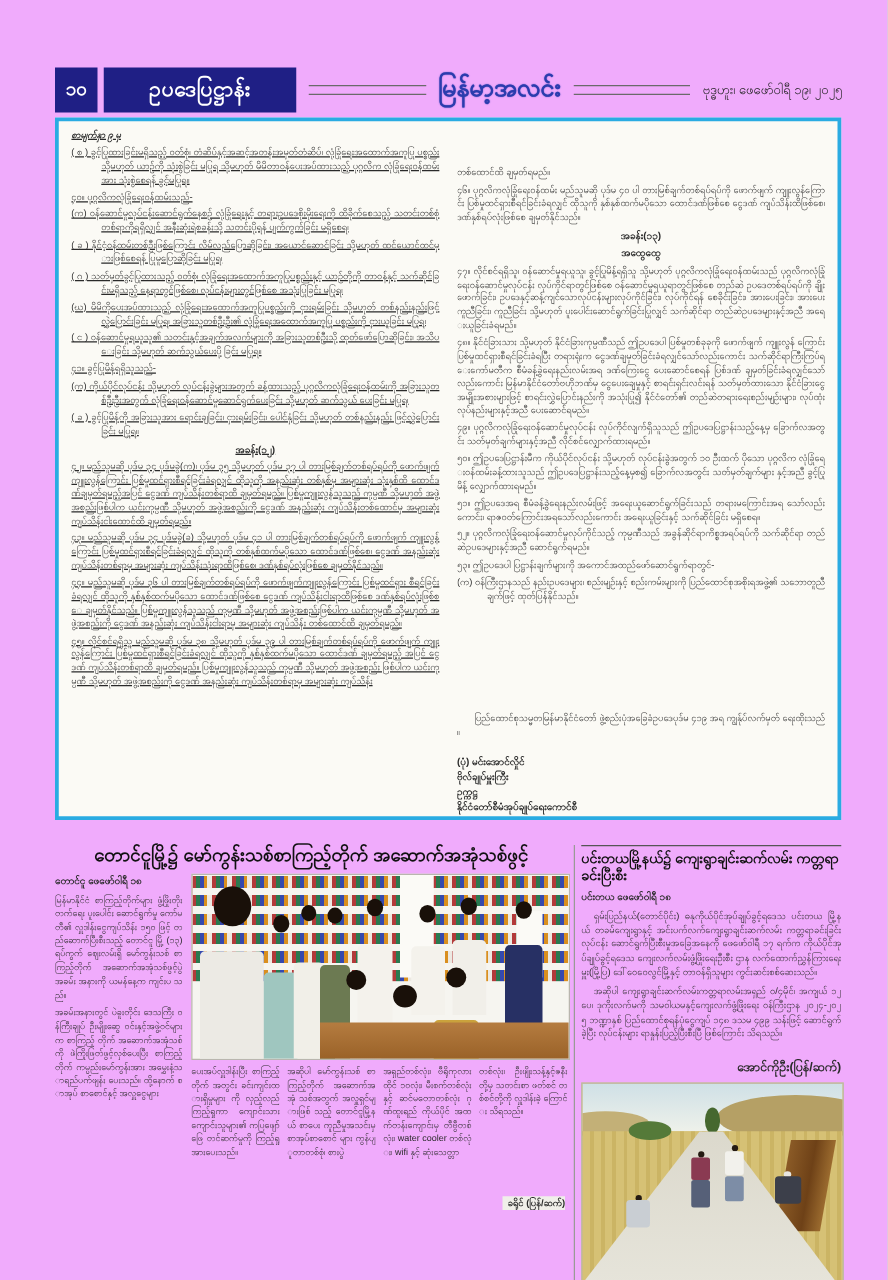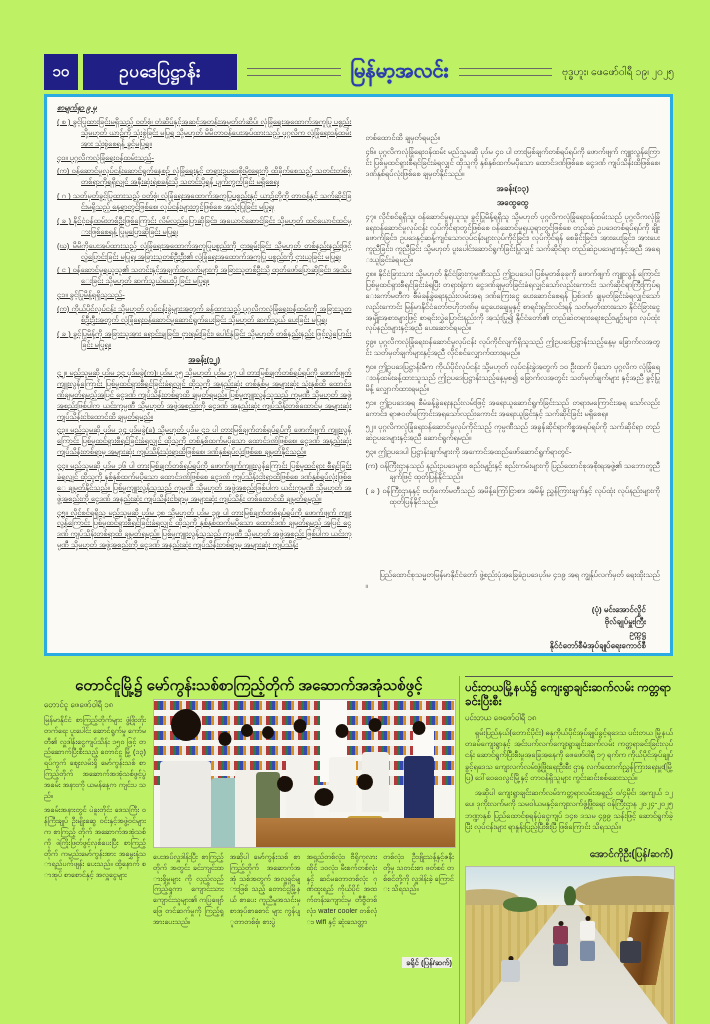--- a/index.html
+++ b/index.html
@@ -1,16 +1,16 @@
 <!DOCTYPE html>
 <html><head>
 <meta charset="utf-8">
 <style>
   html,body{margin:0;padding:0;background:#d8d6d0;}
-  .page{position:relative;width:710px;height:1024px;margin:0 auto;background:#bef264;
+  .page{position:relative;width:710px;height:1024px;margin:0 auto;background:#f0abfc;
         font-family:"Liberation Sans",sans-serif;color:#2a2a2a;overflow:hidden;}
 
   
   .header{position:absolute;top:52px;left:44px;right:36px;height:40px;display:flex;align-items:center;}
   .navy-box{background:#1f1f85;color:#fff;display:flex;align-items:center;justify-content:center;}
   .pagenum-box{width:34px;height:36px;font-size:15px;font-weight:bold;}
   .section-box{width:154px;height:36px;margin-left:5px;font-size:17px;font-weight:bold;letter-spacing:.5px;}
   .hrule{flex:1;height:6px;border-top:1px solid #6a6a6a;border-bottom:1px solid #6a6a6a;margin:0 10px;}
   .masthead{font-size:20px;font-weight:bold;color:#2b3cae;text-shadow:0 0 1px #2b3cae;white-space:nowrap;}
   .pubdate{font-size:10.5px;color:#222;white-space:nowrap;}
@@ -20,44 +20,44 @@
            border:3px solid #2aabe2;box-sizing:border-box;padding:6px 10px;display:flex;gap:14px;}
   .law-col{flex:1;min-width:0;font-size:7.5px;line-height:1.45;text-align:justify;word-break:break-all;}
   .law-flow{overflow:hidden;}
   .law-flow-left{height:100%;text-decoration:underline;}
   .law-flow-right{height:430px;margin-top:30px;}
   .law-col p{margin:0 0 3px 0;}
   .law-cont{font-weight:bold;font-style:italic;word-break:normal;}
   .law-item{padding-left:24px;text-indent:-24px;}
   .law-center{text-align:center;font-weight:bold;font-size:8px;word-break:normal;}
   .law-closing{margin-top:6px;font-size:7.5px;line-height:1.5;text-align:justify;word-break:break-all;text-indent:14px;}
-  .law-sign{margin-top:12px;text-align:right;font-weight:bold;font-size:8px;line-height:1.5;padding-right:14px;word-break:normal;}
+  .law-sign{margin-top:12px;text-align:left;font-weight:bold;font-size:8px;line-height:1.5;padding-right:14px;word-break:normal;}
   .law-sign div{margin:0;}
 
   
   .articles{position:absolute;top:664px;left:44px;width:629px;display:flex;margin-top:12px;}
   .art-left{width:410px;}
   .vdivider{width:1px;background:#9a9a96;margin:0 5px;}
   .art-right{flex:1;position:relative;border-top:1px solid #555;padding-top:3px;}
 
   .al-headline{margin:0 0 5px 0;font-size:15px;line-height:1.2;font-weight:bold;text-align:center;color:#111;word-break:normal;}
   .al-body{display:flex;}
   .al-col1{width:102px;margin-right:7px;font-size:7.2px;line-height:1.5;text-align:justify;word-break:break-all;
            height:272px;overflow:hidden;}
   .al-col1 p{margin:0 0 4px 0;}
-  .dateline{font-weight:normal;font-size:8px;word-break:normal;}
+  .dateline{font-weight:bold;font-size:8px;word-break:normal;}
   .al-right{flex:1;min-width:0;}
   .al-cols{position:relative;margin-top:4px;height:116px;overflow:hidden;
            column-count:4;column-gap:6px;font-size:7.2px;line-height:1.5;text-align:justify;word-break:break-all;}
   .al-cols p{margin:0;}
   .al-credit{position:absolute;right:2px;bottom:0;font-weight:bold;font-size:7.5px;background:#f0efe9;padding-left:4px;word-break:normal;}
 
   .ar-headline{margin:0 0 3px 0;font-size:11.5px;line-height:1.25;font-weight:bold;color:#111;word-break:normal;}
   .ar-flow{height:118px;overflow:hidden;font-size:7.5px;line-height:1.5;text-align:justify;word-break:break-all;}
-  .ar-flow p{margin:0 0 4px 0;text-indent:10px;font-family:Liberation Serif, serif;}
+  .ar-flow p{margin:0 0 4px 0;text-indent:10px;}
   .ar-credit{text-align:right;font-weight:bold;font-size:10px;margin:2px 0;}
 
   
   .photo{position:relative;overflow:hidden;border:1px solid #b9b6ae;background:#f6f5f0;}
   .ph-lib{width:100%;height:147px;}
   .lib-books{position:absolute;left:0;right:0;top:0;height:58%;
      background:repeating-linear-gradient(90deg,#b23a3a 0 3px,#2a7a50 3px 6px,#3549ae 6px 9px,#d98f1f 9px 12px,#ece9e2 12px 16px);}
   .lib-gaps{position:absolute;left:0;right:0;top:0;height:58%;
      background:repeating-linear-gradient(0deg,transparent 0 9px,#f6f5f0 9px 15px);}
   .lib-wall{position:absolute;background:#fbfaf6;}
@@ -99,22 +99,22 @@
     <div class="pubdate">ဗုဒ္ဓဟူး၊ ဖေဖော်ဝါရီ ၁၉၊ ၂၀၂၅</div>
   </div>
 
   <div class="law-box">
     <div class="law-col">
       <div class="law-flow law-flow-left">
         <p class="law-cont">စာမျက်နှာ ၉ မှ</p>
         <p class="law-item">( စ ) ခွင့်ပြုထားခြင်းမရှိသည့် ဝတ်စုံ၊ တံဆိပ်နှင့်အဆင့်အတန်းအမှတ်တံဆိပ်၊ လုံခြုံရေးအထောက်အကူပြု ပစ္စည်း သို့မဟုတ် ယာဉ်ကို သုံးစွဲခြင်း မပြုရ သို့မဟုတ် မိမိတာဝန်ပေးအပ်ထားသည့် ပုဂ္ဂလိက လုံခြုံရေးဝန်ထမ်းအား သုံးစွဲစေရန် ခွင့်မပြုရ။</p>
         <p>၄၀။ ပုဂ္ဂလိကလုံခြုံရေးဝန်ထမ်းသည်-</p>
         <p class="law-item">(က) ဝန်ဆောင်မှုလုပ်ငန်းဆောင်ရွက်နေစဉ် လုံခြုံရေးနှင့် တရားဥပဒေစိုးမိုးရေးကို ထိခိုက်စေသည့် သတင်းတစ်စုံတစ်ရာကိုရရှိလျှင် အနီးဆုံးရဲစခန်းသို့ သတင်းပို့ရန် ပျက်ကွက်ခြင်း မရှိစေရ၊</p>
+        <p class="law-item">( ခ ) နိုင်ငံ့ဝန်ထမ်းတစ်ဦးဖြစ်ကြောင်း လိမ်လည်ပြောဆိုခြင်း၊ အယောင်ဆောင်ခြင်း သို့မဟုတ် ထင်ယောင်ထင်မှားဖြစ်စေရန် ပြုမူပြောဆိုခြင်း မပြုရ၊</p>
         <p class="law-item">( ဂ ) သတ်မှတ်ခွင့်ပြုထားသည့် ဝတ်စုံ၊ လုံခြုံရေးအထောက်အကူပြုပစ္စည်းနှင့် ယာဉ်တို့ကို တာဝန်နှင့် သက်ဆိုင်ခြင်းမရှိသည့် နေရာတွင်ဖြစ်စေ၊ လုပ်ငန်းများတွင်ဖြစ်စေ အသုံးပြုခြင်း မပြုရ၊</p>
-        <p class="law-item">( ခ ) နိုင်ငံ့ဝန်ထမ်းတစ်ဦးဖြစ်ကြောင်း လိမ်လည်ပြောဆိုခြင်း၊ အယောင်ဆောင်ခြင်း သို့မဟုတ် ထင်ယောင်ထင်မှားဖြစ်စေရန် ပြုမူပြောဆိုခြင်း မပြုရ၊</p>
         <p class="law-item">(ဃ) မိမိကိုပေးအပ်ထားသည့် လုံခြုံရေးအထောက်အကူပြုပစ္စည်းကို ငှားရမ်းခြင်း သို့မဟုတ် တစ်နည်းနည်းဖြင့်လွှဲပြောင်းခြင်း မပြုရ၊ အခြားသူတစ်ဦးဦး၏ လုံခြုံရေးအထောက်အကူပြု ပစ္စည်းကို ငှားယူခြင်း မပြုရ၊</p>
         <p class="law-item">( င ) ဝန်ဆောင်မှုရယူသူ၏ သတင်းနှင့်အချက်အလက်များကို အခြားသူတစ်ဦးသို့ ထုတ်ဖော်ပြောဆိုခြင်း၊ အသိပေးခြင်း သို့မဟုတ် ဆက်သွယ်ပေးပို့ခြင်း မပြုရ။</p>
         <p>၄၁။ ခွင့်ပြုမိန့်ရရှိသူသည်-</p>
         <p class="law-item">(က) ကိုယ်ပိုင်လုပ်ငန်း သို့မဟုတ် လုပ်ငန်းခွဲများအတွက် ခန့်ထားသည့် ပုဂ္ဂလိကလုံခြုံရေးဝန်ထမ်းကို အခြားသူတစ်ဦးဦးအတွက် လုံခြုံရေးဝန်ဆောင်မှုဆောင်ရွက်ပေးခြင်း သို့မဟုတ် ဆက်သွယ် ပေးခြင်း မပြုရ၊</p>
         <p class="law-item">( ခ ) ခွင့်ပြုမိန့်ကို အခြားသူအား ရောင်းချခြင်း၊ ငှားရမ်းခြင်း၊ ပေါင်နှံခြင်း သို့မဟုတ် တစ်နည်းနည်း ဖြင့်လွှဲပြောင်းခြင်း မပြုရ။</p>
         <p class="law-center">အခန်း(၁၂)</p>
         <p>၄၂။ မည်သူမဆို ပုဒ်မ ၃၄ ပုဒ်မခွဲ(က)၊ ပုဒ်မ ၃၅ သို့မဟုတ် ပုဒ်မ ၃၇ ပါ တားမြစ်ချက်တစ်ရပ်ရပ်ကို ဖောက်ဖျက်ကျူးလွန်ကြောင်း ပြစ်မှုထင်ရှားစီရင်ခြင်းခံရလျှင် ထိုသူကို အနည်းဆုံး တစ်နှစ်မှ အများဆုံး သုံးနှစ်ထိ ထောင်ဒဏ်ချမှတ်ရမည့်အပြင် ငွေဒဏ် ကျပ်သိန်းတစ်ရာထိ ချမှတ်ရမည်။ ပြစ်မှုကျူးလွန်သူသည် ကုမ္ပဏီ သို့မဟုတ် အဖွဲ့အစည်းဖြစ်ပါက ယင်းကုမ္ပဏီ သို့မဟုတ် အဖွဲ့အစည်းကို ငွေဒဏ် အနည်းဆုံး ကျပ်သိန်းတစ်ထောင်မှ အများဆုံး ကျပ်သိန်းငါးထောင်ထိ ချမှတ်ရမည်။</p>
         <p>၄၃။ မည်သူမဆို ပုဒ်မ ၃၄ ပုဒ်မခွဲ(ခ) သို့မဟုတ် ပုဒ်မ ၄၁ ပါ တားမြစ်ချက်တစ်ရပ်ရပ်ကို ဖောက်ဖျက် ကျူးလွန်ကြောင်း ပြစ်မှုထင်ရှားစီရင်ခြင်းခံရလျှင် ထိုသူကို တစ်နှစ်ထက်မပိုသော ထောင်ဒဏ်ဖြစ်စေ၊ ငွေဒဏ် အနည်းဆုံး ကျပ်သိန်းတစ်ရာမှ အများဆုံး ကျပ်သိန်းသုံးရာထိဖြစ်စေ၊ ဒဏ်နှစ်ရပ်လုံးဖြစ်စေ ချမှတ်နိုင်သည်။</p>
         <p>၄၄။ မည်သူမဆို ပုဒ်မ ၃၆ ပါ တားမြစ်ချက်တစ်ရပ်ရပ်ကို ဖောက်ဖျက်ကျူးလွန်ကြောင်း ပြစ်မှုထင်ရှား စီရင်ခြင်းခံရလျှင် ထိုသူကို နှစ်နှစ်ထက်မပိုသော ထောင်ဒဏ်ဖြစ်စေ ငွေဒဏ် ကျပ်သိန်းငါးရာထိဖြစ်စေ ဒဏ်နှစ်ရပ်လုံးဖြစ်စေ ချမှတ်နိုင်သည်။ ပြစ်မှုကျူးလွန်သူသည် ကုမ္ပဏီ သို့မဟုတ် အဖွဲ့အစည်းဖြစ်ပါက ယင်းကုမ္ပဏီ သို့မဟုတ် အဖွဲ့အစည်းကို ငွေဒဏ် အနည်းဆုံး ကျပ်သိန်းငါးရာမှ အများဆုံး ကျပ်သိန်း တစ်ထောင်ထိ ချမှတ်ရမည်။</p>
         <p>၄၅။ လိုင်စင်ရရှိသူ မည်သူမဆို ပုဒ်မ ၃၈ သို့မဟုတ် ပုဒ်မ ၃၉ ပါ တားမြစ်ချက်တစ်ရပ်ရပ်ကို ဖောက်ဖျက် ကျူးလွန်ကြောင်း ပြစ်မှုထင်ရှားစီရင်ခြင်းခံရလျှင် ထိုသူကို နှစ်နှစ်ထက်မပိုသော ထောင်ဒဏ် ချမှတ်ရမည့် အပြင် ငွေဒဏ် ကျပ်သိန်းတစ်ရာထိ ချမှတ်ရမည်။ ပြစ်မှုကျူးလွန်သူသည် ကုမ္ပဏီ သို့မဟုတ် အဖွဲ့အစည်း ဖြစ်ပါက ယင်းကုမ္ပဏီ သို့မဟုတ် အဖွဲ့အစည်းကို ငွေဒဏ် အနည်းဆုံး ကျပ်သိန်းတစ်ရာမှ အများဆုံး ကျပ်သိန်း</p>
@@ -127,21 +127,20 @@
         <p class="law-center">အခန်း(၁၃)</p>
         <p class="law-center">အထွေထွေ</p>
         <p>၄၇။ လိုင်စင်ရရှိသူ၊ ဝန်ဆောင်မှုရယူသူ၊ ခွင့်ပြုမိန့်ရရှိသူ သို့မဟုတ် ပုဂ္ဂလိကလုံခြုံရေးဝန်ထမ်းသည် ပုဂ္ဂလိကလုံခြုံရေးဝန်ဆောင်မှုလုပ်ငန်း လုပ်ကိုင်ရာတွင်ဖြစ်စေ ဝန်ဆောင်မှုရယူရာတွင်ဖြစ်စေ တည်ဆဲ ဥပဒေတစ်ရပ်ရပ်ကို ချိုးဖောက်ခြင်း၊ ဥပဒေနှင့်ဆန့်ကျင်သောလုပ်ငန်းများလုပ်ကိုင်ခြင်း၊ လုပ်ကိုင်ရန် စေခိုင်းခြင်း၊ အားပေးခြင်း၊ အားပေးကူညီခြင်း၊ ကူညီခြင်း သို့မဟုတ် ပူးပေါင်းဆောင်ရွက်ခြင်းပြုလျှင် သက်ဆိုင်ရာ တည်ဆဲဥပဒေများနှင့်အညီ အရေးယူခြင်းခံရမည်။</p>
         <p>၄၈။ နိုင်ငံခြားသား သို့မဟုတ် နိုင်ငံခြားကုမ္ပဏီသည် ဤဥပဒေပါ ပြစ်မှုတစ်ခုခုကို ဖောက်ဖျက် ကျူးလွန် ကြောင်း ပြစ်မှုထင်ရှားစီရင်ခြင်းခံရပြီး တရားရုံးက ငွေဒဏ်ချမှတ်ခြင်းခံရလျှင်သော်လည်းကောင်း သက်ဆိုင်ရာကြီးကြပ်ရေးကော်မတီက စီမံခန့်ခွဲရေးနည်းလမ်းအရ ဒဏ်ကြေးငွေ ပေးဆောင်စေရန် ပြစ်ဒဏ် ချမှတ်ခြင်းခံရလျှင်သော်လည်းကောင်း မြန်မာနိုင်ငံတော်ဗဟိုဘဏ်မှ ငွေပေးချေမှုနှင့် စာရင်းရှင်းလင်းရန် သတ်မှတ်ထားသော နိုင်ငံခြားငွေအမျိုးအစားများဖြင့် စာရင်းလွှဲပြောင်းနည်းကို အသုံးပြု၍ နိုင်ငံတော်၏ တည်ဆဲတရားရေးစည်းမျဉ်းများ၊ လုပ်ထုံးလုပ်နည်းများနှင့်အညီ ပေးဆောင်ရမည်။</p>
         <p>၄၉။ ပုဂ္ဂလိကလုံခြုံရေးဝန်ဆောင်မှုလုပ်ငန်း လုပ်ကိုင်လျက်ရှိသူသည် ဤဥပဒေပြဋ္ဌာန်းသည့်နေ့မှ ခြောက်လအတွင်း သတ်မှတ်ချက်များနှင့်အညီ လိုင်စင်လျှောက်ထားရမည်။</p>
         <p>၅၀။ ဤဥပဒေပြဋ္ဌာန်းမီက ကိုယ်ပိုင်လုပ်ငန်း သို့မဟုတ် လုပ်ငန်းခွဲအတွက် ၁၀ ဦးထက် ပိုသော ပုဂ္ဂလိက လုံခြုံရေးဝန်ထမ်းခန့်ထားသူသည် ဤဥပဒေပြဋ္ဌာန်းသည့်နေ့မှစ၍ ခြောက်လအတွင်း သတ်မှတ်ချက်များ နှင့်အညီ ခွင့်ပြုမိန့် လျှောက်ထားရမည်။</p>
         <p>၅၁။ ဤဥပဒေအရ စီမံခန့်ခွဲရေးနည်းလမ်းဖြင့် အရေးယူဆောင်ရွက်ခြင်းသည် တရားမကြောင်းအရ သော်လည်းကောင်း၊ ရာဇဝတ်ကြောင်းအရသော်လည်းကောင်း အရေးယူခြင်းနှင့် သက်ဆိုင်ခြင်း မရှိစေရ။</p>
         <p>၅၂။ ပုဂ္ဂလိကလုံခြုံရေးဝန်ဆောင်မှုလုပ်ကိုင်သည့် ကုမ္ပဏီသည် အခွန်ဆိုင်ရာကိစ္စအရပ်ရပ်ကို သက်ဆိုင်ရာ တည်ဆဲဥပဒေများနှင့်အညီ ဆောင်ရွက်ရမည်။</p>
         <p>၅၃။ ဤဥပဒေပါ ပြဋ္ဌာန်းချက်များကို အကောင်အထည်ဖော်ဆောင်ရွက်ရာတွင်-</p>
         <p class="law-item">(က) ဝန်ကြီးဌာနသည် နည်းဥပဒေများ၊ စည်းမျဉ်းနှင့် စည်းကမ်းများကို ပြည်ထောင်စုအစိုးရအဖွဲ့၏ သဘောတူညီချက်ဖြင့် ထုတ်ပြန်နိုင်သည်။</p>
-        <p class="law-item">( ခ ) ဝန်ကြီးဌာနနှင့် ဗဟိုကော်မတီသည် အမိန့်ကြော်ငြာစာ၊ အမိန့်၊ ညွှန်ကြားချက်နှင့် လုပ်ထုံး လုပ်နည်းများကို ထုတ်ပြန်နိုင်သည်။</p>
       </div>
       <div class="law-closing">ပြည်ထောင်စုသမ္မတမြန်မာနိုင်ငံတော် ဖွဲ့စည်းပုံအခြေခံဥပဒေပုဒ်မ ၄၁၉ အရ ကျွန်ုပ်လက်မှတ် ရေးထိုးသည်။</div>
       <div class="law-sign">
         <div>(ပုံ) မင်းအောင်လှိုင်</div>
         <div>ဗိုလ်ချုပ်မှူးကြီး</div>
         <div>ဥက္ကဋ္ဌ</div>
         <div>နိုင်ငံတော်စီမံအုပ်ချုပ်ရေးကောင်စီ</div>
       </div>
     </div>
   </div>

